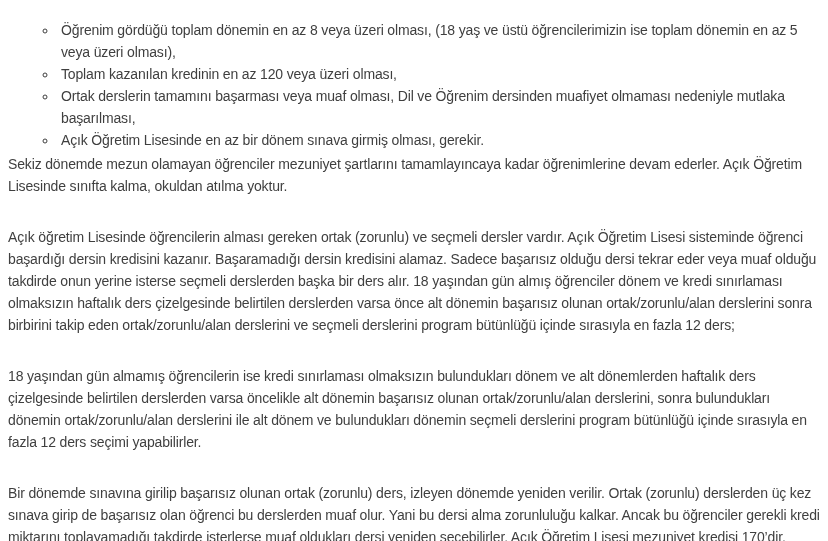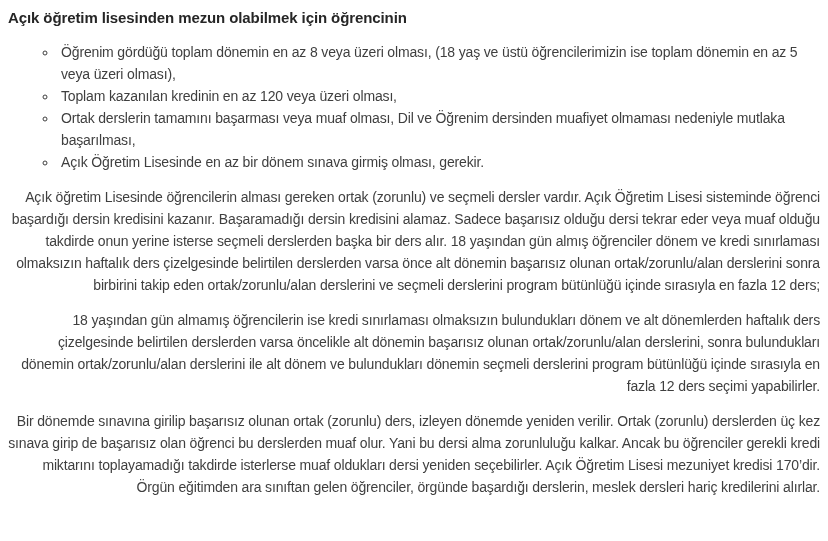--- a/index.html
+++ b/index.html
@@ -36,38 +36,37 @@
     padding: 0 0 0 50px;
   }
   ul.req-list li {
     padding-left: 3px;
     margin: 0;
   }
   p.doc-para {
     margin: 2px 0 0 0;
   }
   p.doc-para.spaced {
-    margin-top: 13px;
-    text-align: right;
+    margin-top: 29px;
   }
 </style>
 </head>
 <body>
 
 <main class="doc">
 
-  <h1 class="doc-heading">Açık öğretim lisesinden mezun olabilmek için öğrencinin</h1>
 
   <ul class="req-list">
     <li>Öğrenim gördüğü toplam dönemin en az 8 veya üzeri olması, (18 yaş ve üstü öğrencilerimizin ise toplam dönemin en az 5 veya üzeri olması),</li>
     <li>Toplam kazanılan kredinin en az 120 veya üzeri olması,</li>
     <li>Ortak derslerin tamamını başarması veya muaf olması, Dil ve Öğrenim dersinden muafiyet olmaması nedeniyle mutlaka başarılması,</li>
     <li>Açık Öğretim Lisesinde en az bir dönem sınava girmiş olması, gerekir.</li>
   </ul>
 
+  <p class="doc-para">Sekiz dönemde mezun olamayan öğrenciler mezuniyet şartlarını tamamlayıncaya kadar öğrenimlerine devam ederler. Açık Öğretim Lisesinde sınıfta kalma, okuldan atılma yoktur.</p>
 
   <p class="doc-para spaced">Açık öğretim Lisesinde öğrencilerin alması gereken ortak (zorunlu)  ve seçmeli dersler vardır. Açık Öğretim Lisesi sisteminde öğrenci başardığı dersin kredisini kazanır. Başaramadığı dersin kredisini alamaz. Sadece başarısız olduğu dersi tekrar eder veya muaf olduğu takdirde onun yerine isterse seçmeli derslerden başka bir ders alır. 18 yaşından gün almış öğrenciler dönem ve kredi sınırlaması olmaksızın haftalık ders çizelgesinde belirtilen derslerden varsa önce alt dönemin başarısız olunan ortak/zorunlu/alan derslerini sonra birbirini takip eden ortak/zorunlu/alan derslerini ve seçmeli derslerini program bütünlüğü içinde sırasıyla en fazla 12 ders;</p>
 
   <p class="doc-para spaced">18 yaşından gün almamış öğrencilerin ise kredi sınırlaması olmaksızın bulundukları dönem ve alt dönemlerden haftalık ders çizelgesinde belirtilen derslerden varsa öncelikle alt dönemin başarısız olunan ortak/zorunlu/alan derslerini, sonra bulundukları dönemin ortak/zorunlu/alan derslerini ile alt dönem ve bulundukları dönemin seçmeli derslerini program bütünlüğü içinde sırasıyla en fazla 12 ders seçimi yapabilirler.</p>
 
   <p class="doc-para spaced">Bir dönemde sınavına girilip başarısız olunan  ortak (zorunlu) ders, izleyen dönemde yeniden verilir. Ortak (zorunlu) derslerden üç kez sınava girip de başarısız olan öğrenci bu derslerden muaf olur. Yani bu dersi alma zorunluluğu kalkar. Ancak bu öğrenciler gerekli kredi miktarını toplayamadığı takdirde isterlerse muaf oldukları dersi yeniden seçebilirler. Açık Öğretim Lisesi mezuniyet kredisi 170’dir.  Örgün eğitimden ara sınıftan gelen öğrenciler, örgünde başardığı derslerin, meslek dersleri hariç kredilerini alırlar.</p>
 
 </main>
 
 </body></html>

